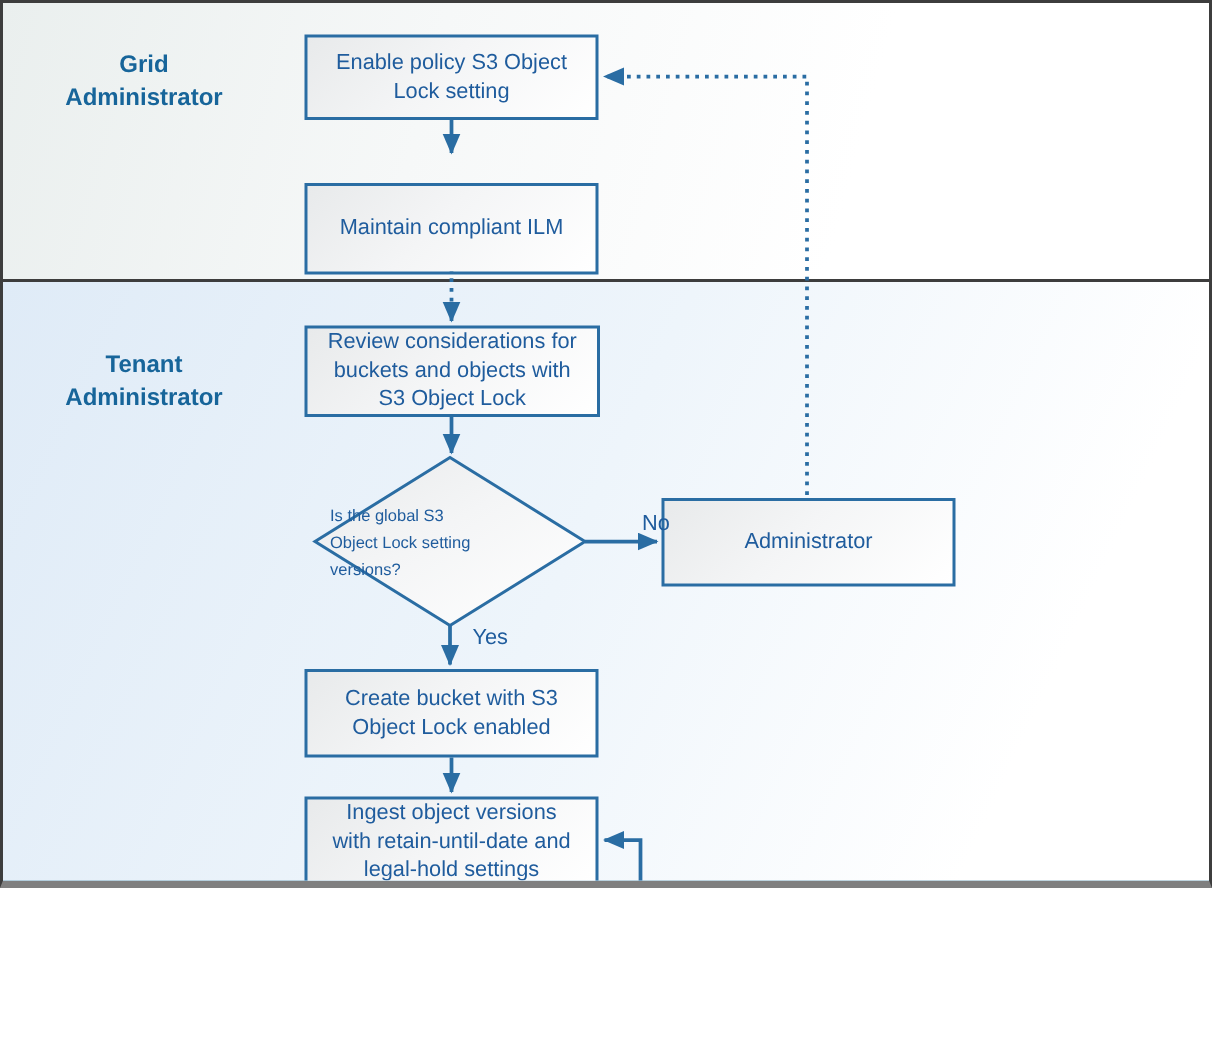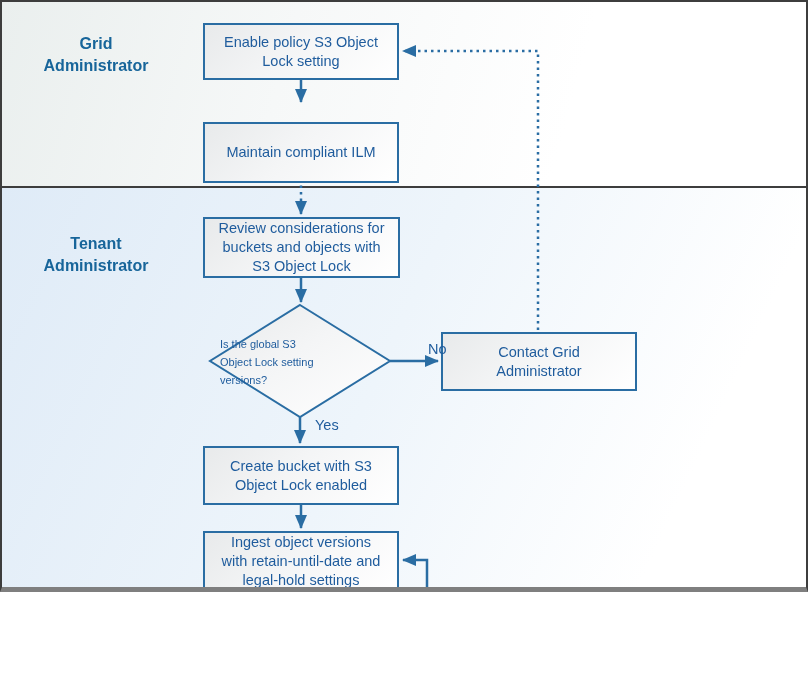--- a/index.html
+++ b/index.html
@@ -120,21 +120,20 @@
     <div>S3 Object Lock</div>
   </div>
 
   <div class="diamond-text">
     <div>Is the global S3</div>
     <div>Object Lock setting</div>
     <div>versions?</div>
   </div>
 
   <div class="node" id="node-contact">
-    <div>Contact Grid</div>
     <div>Administrator</div>
   </div>
 
   <div class="node" id="node-create">
     <div>Create bucket with S3</div>
     <div>Object Lock enabled</div>
   </div>
 
   <div class="node" id="node-ingest">
     <div>Ingest object versions</div>

